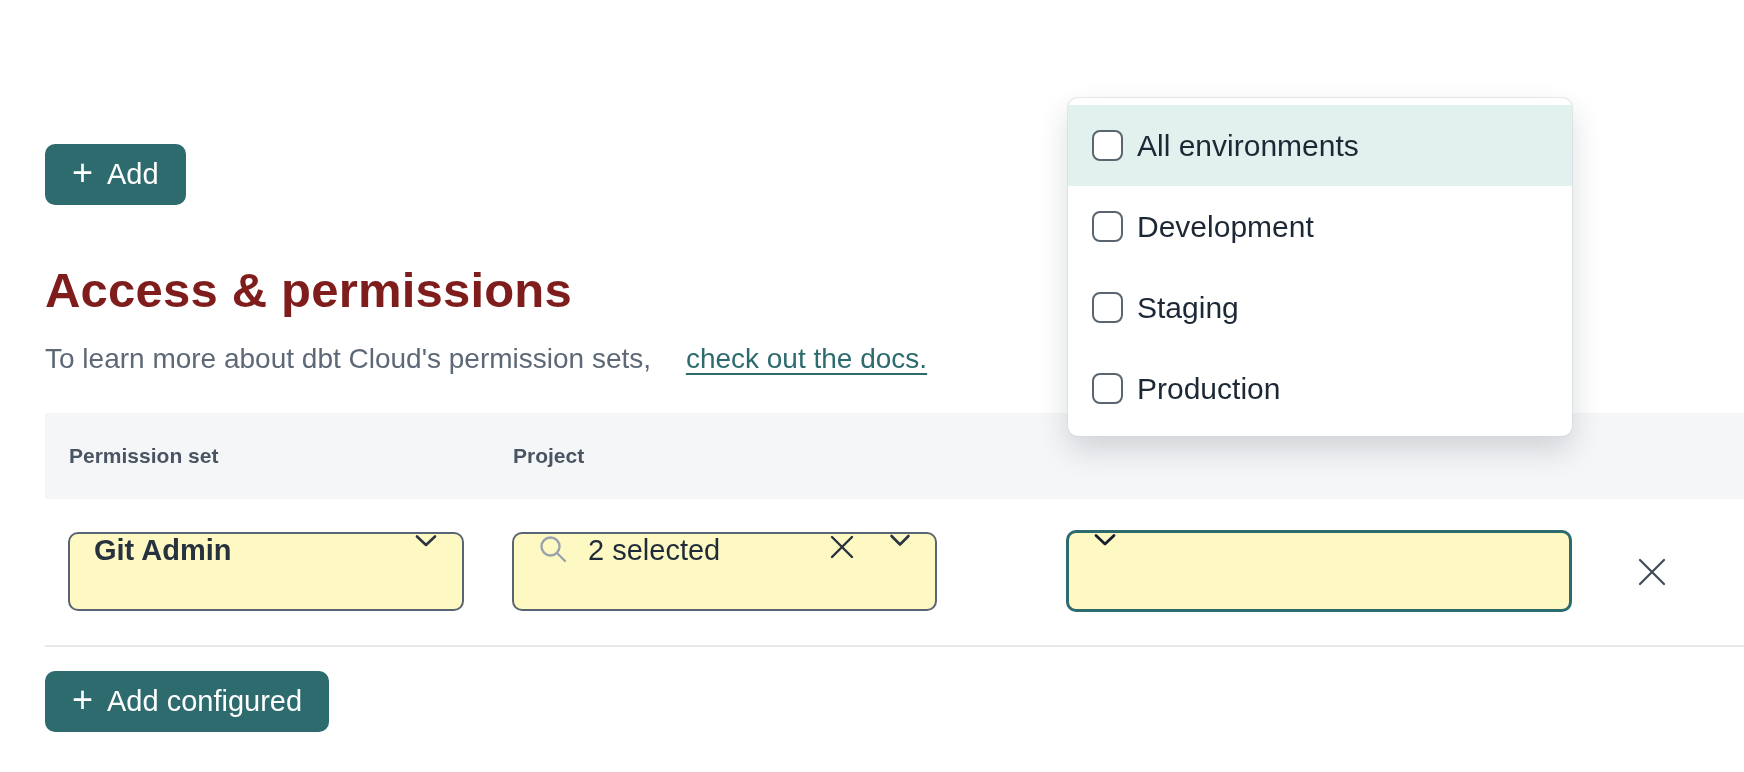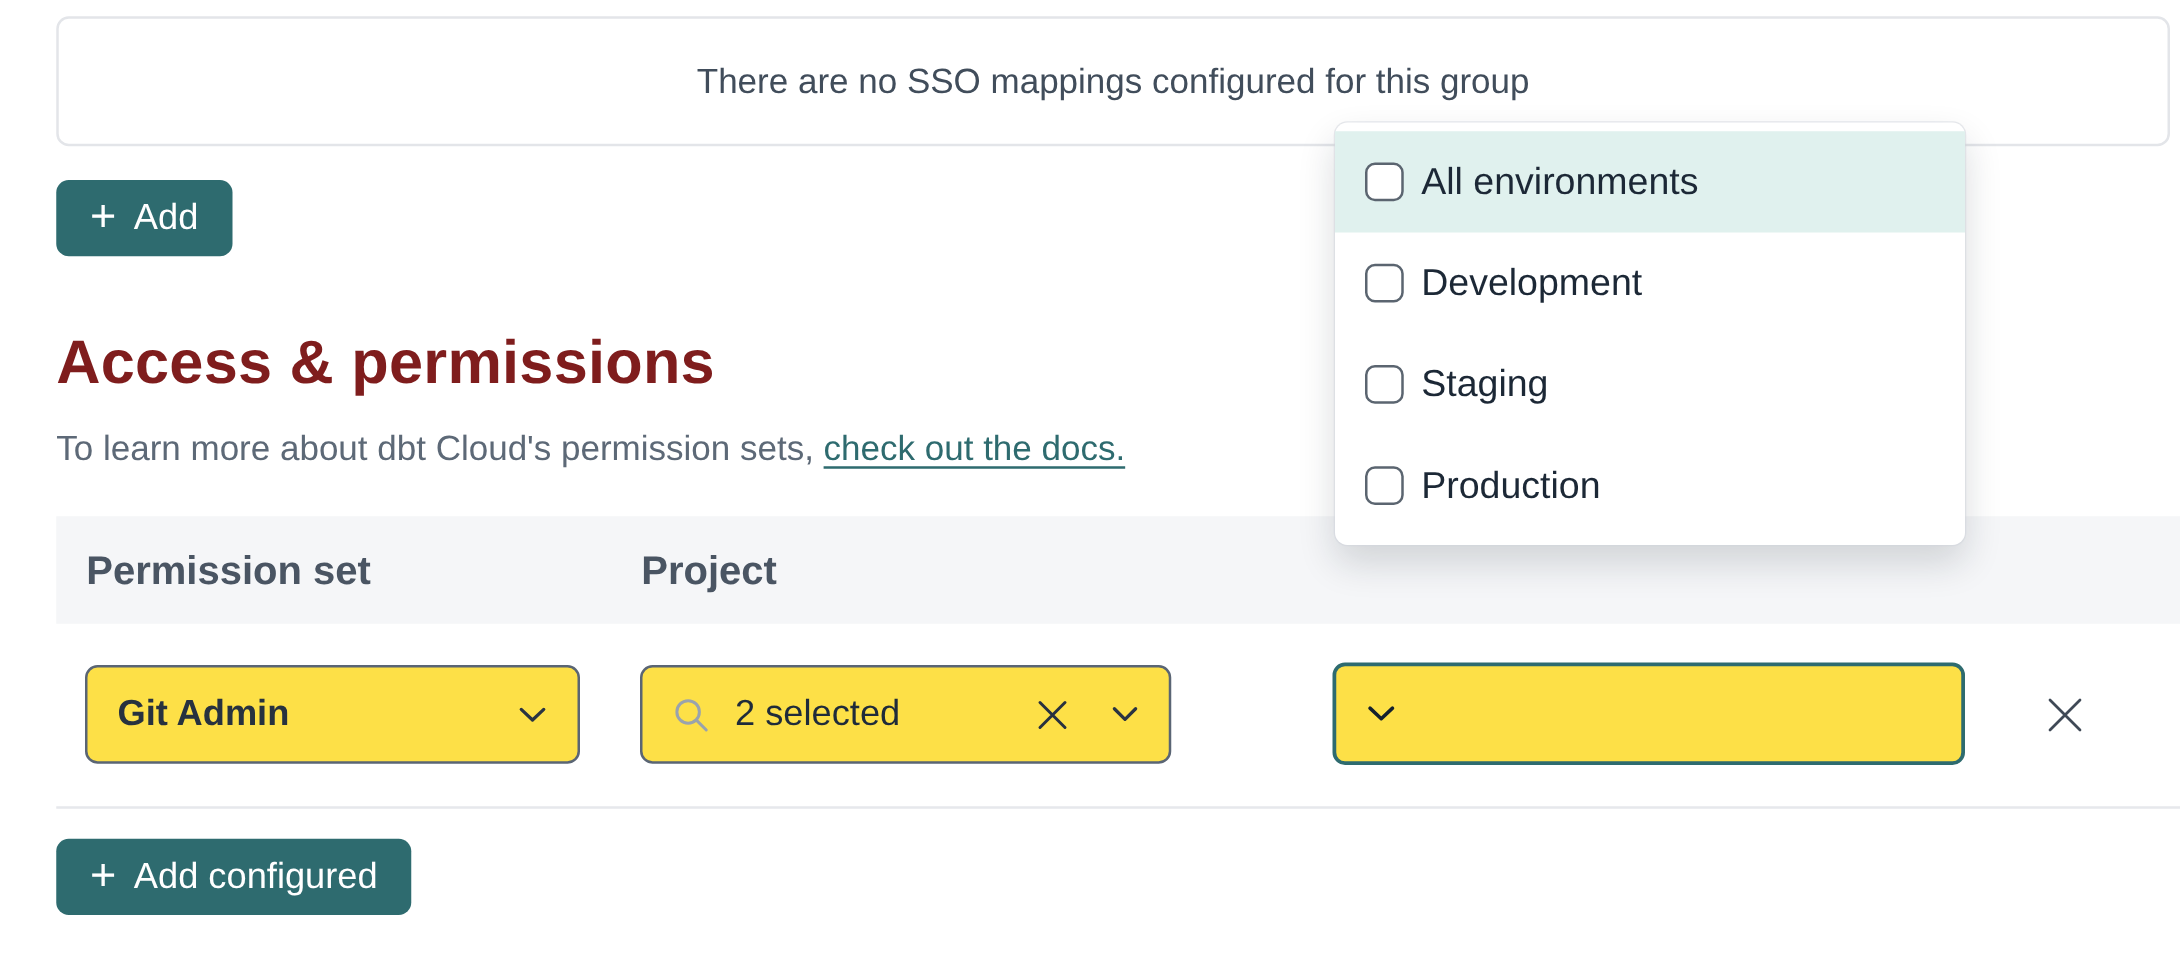--- a/index.html
+++ b/index.html
@@ -23,34 +23,34 @@
   .teal-btn{position:absolute;display:flex;align-items:center;gap:14px;height:61px;
     padding:0 27px;background:var(--accent);color:#fff;border:none;border-radius:10px;
     font-size:29px;font-family:inherit;cursor:pointer;}
   .teal-btn .plus{font-size:36px;font-weight:300;line-height:1;margin-top:-3px;}
   .btn-add{left:45px;top:144px;}
   .btn-add-permission{left:45px;top:671px;}
 
   
   .section-heading{position:absolute;left:45px;top:262px;font-size:49px;font-weight:700;color:#7f1d1d;letter-spacing:.2px;}
   .section-desc{position:absolute;left:45px;top:343px;font-size:28px;color:#5d6977;}
-  .section-desc a{color:var(--accent);text-decoration:underline;text-underline-offset:5px;cursor:pointer;}
+  .section-desc a{color:var(--accent);text-decoration:underline;text-underline-offset:5px;cursor:pointer;margin-left:27px;}
 
   
   .table-header{position:absolute;left:45px;top:413px;width:1699px;height:86px;background:#f5f6f8;}
   .table-header .col{position:absolute;top:0;height:100%;display:flex;align-items:center;
-    font-size:32px;font-weight:700;color:#4a5563;}
+    font-size:21px;font-weight:700;color:#4a5563;}
   .col-permission{left:24px;}
   .col-project{left:468px;}
 
   .row-divider{position:absolute;left:45px;top:645px;width:1699px;height:2px;background:#e6e8ec;}
 
   
-  .control{position:absolute;top:532px;height:79px;background:#fde047;border:2px solid var(--ctrl-border);
-    border-radius:10px;display:flex;align-items:center;cursor:pointer;}
+  .control{position:absolute;top:532px;height:79px;background:#fef9c3;border:2px solid var(--ctrl-border);
+    border-radius:10px;display:flex;align-items:flex-start;cursor:pointer;}
   .ctrl-permission{left:68px;width:396px;padding:0 24px;}
   .ctrl-permission .val{font-size:29px;font-weight:700;color:#27323f;flex:1;}
   .ctrl-project{left:512px;width:425px;padding:0 24px;gap:20px;}
   .ctrl-project .val{font-size:29px;font-weight:500;color:#1f2b3a;flex:1;}
   .ctrl-environment{left:1066px;width:506px;top:530px;height:82px;border:3px solid var(--accent);padding:0 24px;}
   .ctrl-environment .placeholder{font-size:29px;color:#6e7987;flex:1;}
 
   .icon-btn{display:flex;align-items:center;justify-content:center;background:none;border:none;cursor:pointer;padding:0;}
   .ctrl-project .icon-btn.clear{margin-right:14px;}
 
@@ -63,23 +63,20 @@
   .env-item{height:81px;display:flex;align-items:center;padding:0 24px;gap:14px;cursor:pointer;}
   .env-item.highlighted{background:var(--menu-highlight);}
   .env-item .checkbox{width:31px;height:31px;border:2.5px solid #5b6570;border-radius:8px;background:#fff;flex:0 0 auto;}
   .env-item .label{font-size:30px;font-weight:500;color:#1c2836;}
 </style>
 </head>
 <body>
 
 <div class="stage">
 
-  <div class="sso-panel">
-    <span class="msg">There are no SSO mappings configured for this group</span>
-  </div>
 
   <button class="teal-btn btn-add">
     <span class="plus">+</span>
     <span>Add</span>
   </button>
 
   <h2 class="section-heading">Access &amp; permissions</h2>
   <p class="section-desc"><span>To learn more about dbt Cloud's permission sets, </span><a>check out the docs.</a></p>
 
   <div class="table-header">

